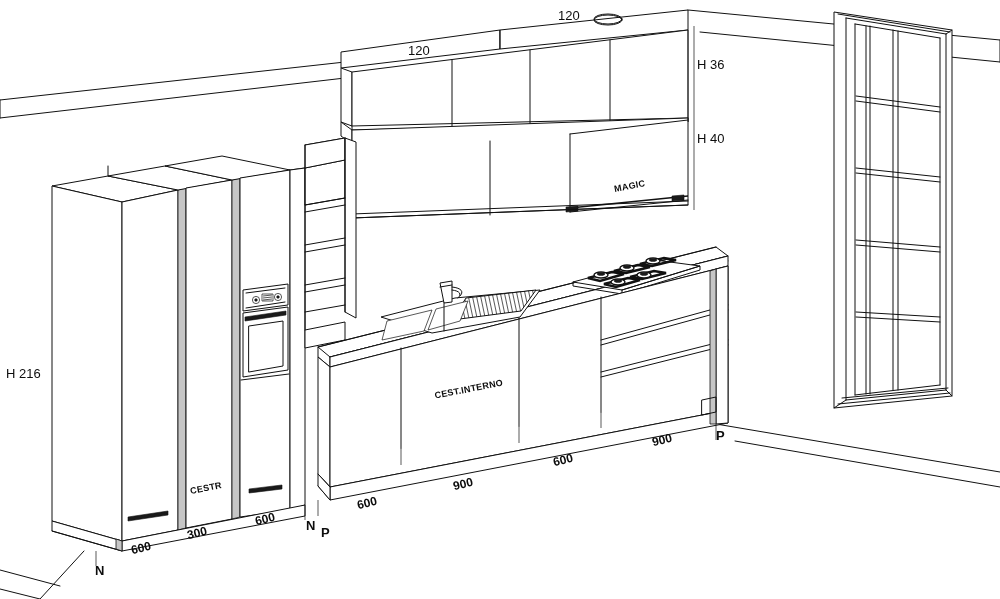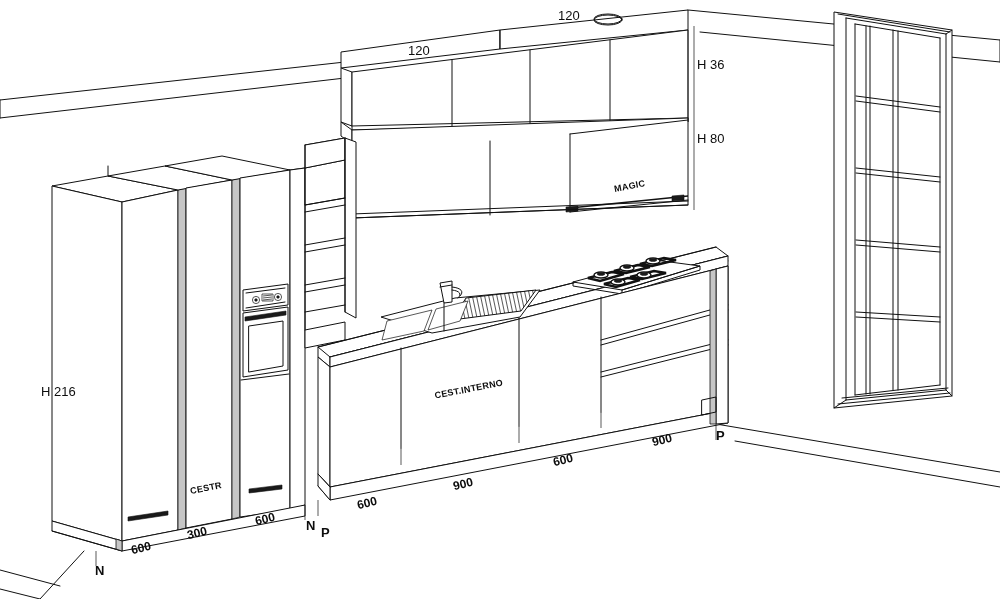--- a/index.html
+++ b/index.html
@@ -290,23 +290,23 @@
       <path class="lnT" d="M401 448 L401 465"></path>
       <path class="lnT" d="M519 426 L519 443"></path>
       <path class="lnT" d="M601 412 L601 428"></path>
       <path class="lnT" d="M688 30 L688 122"></path>
       <path class="lnT" d="M694 26 L694 210"></path>
       <path class="lnT" d="M500 30 L500 49"></path>
     </g>
 
   </svg>
 
-  <div class="lbl dim" style="left:6px;top:384px;margin-left:35px;">H 216</div>
+  <div class="lbl dim" style="left:6px;top:366px;">H 216</div>
   <div class="lbl dim" style="left:697px;top:57px;">H 36</div>
-  <div class="lbl dim" style="left:697px;top:131px;">H 80</div>
+  <div class="lbl dim" style="left:697px;top:131px;">H 40</div>
 
   <div class="lbl dim" style="left:408px;top:43px;">120</div>
   <div class="lbl dim" style="left:558px;top:8px;">120</div>
 
   <div class="lbl dimslant" style="left:131px;top:541px;transform:rotate(-14deg);">600</div>
   <div class="lbl dimslant" style="left:187px;top:526px;transform:rotate(-14deg);">300</div>
   <div class="lbl dimslant" style="left:255px;top:512px;transform:rotate(-14deg);">600</div>
   <div class="lbl dimslant" style="left:357px;top:496px;transform:rotate(-14deg);">600</div>
   <div class="lbl dimslant" style="left:453px;top:477px;transform:rotate(-14deg);">900</div>
   <div class="lbl dimslant" style="left:553px;top:453px;transform:rotate(-14deg);">600</div>

